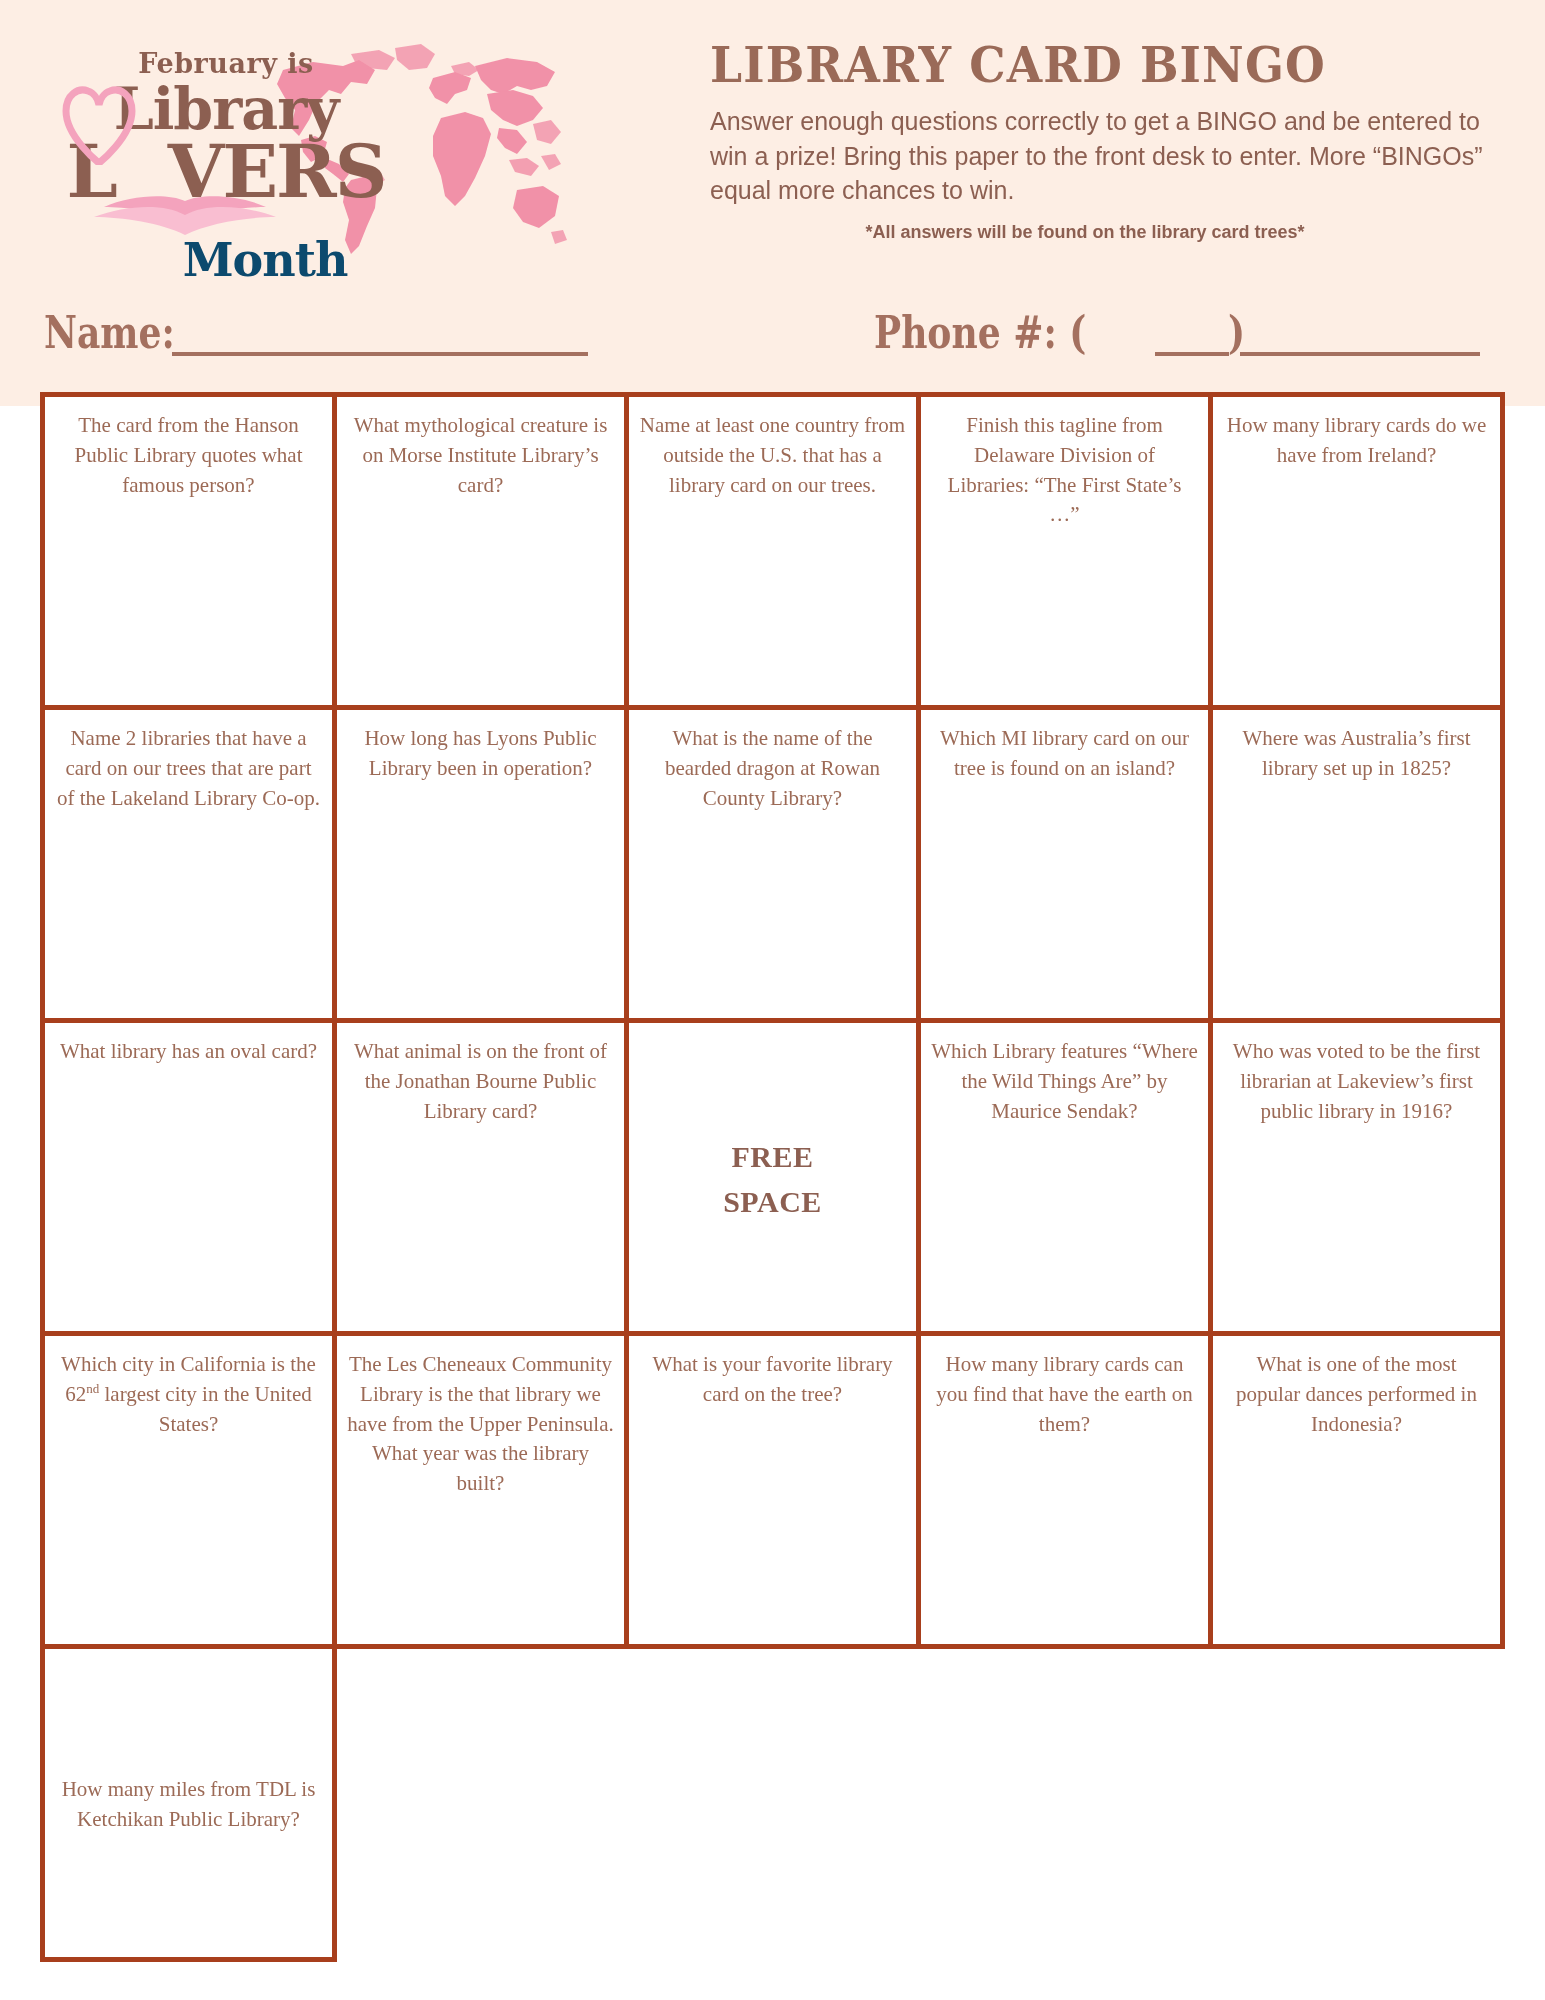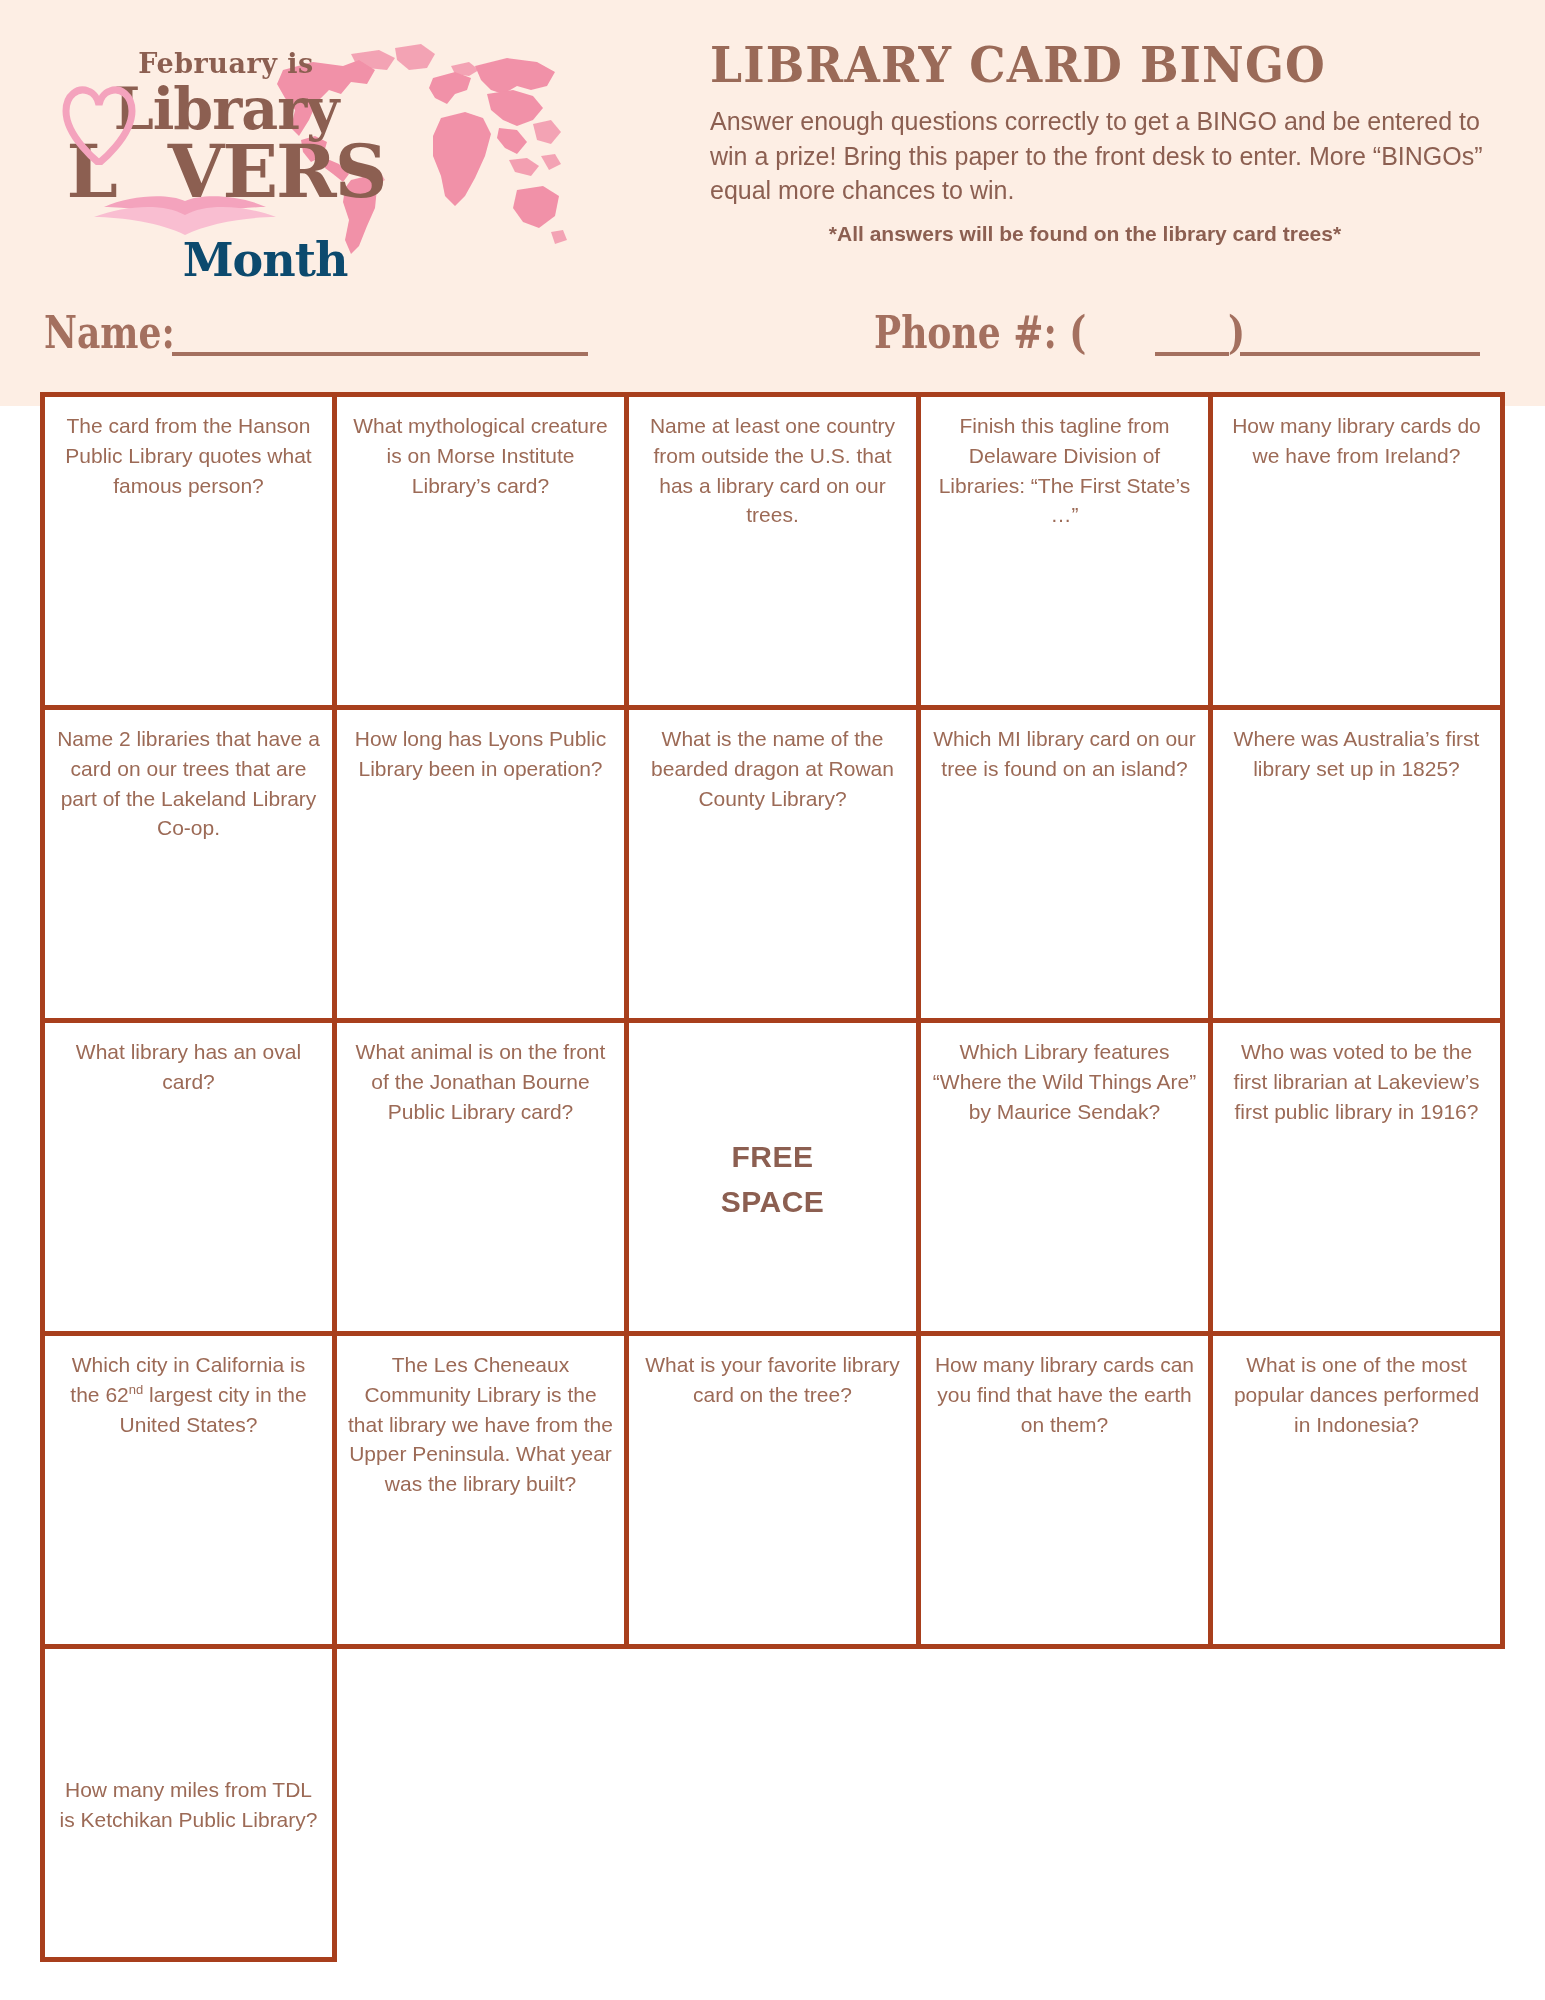--- a/index.html
+++ b/index.html
@@ -129,21 +129,21 @@
   .bingo-sub {
     font-family: "Liberation Sans", sans-serif;
     font-size: 25px;
     color: #8c5f51;
     line-height: 1.38;
     margin: 0;
     max-width: 790px;
   }
   .bingo-note {
     font-family: "Liberation Sans", sans-serif;
-    font-size: 21px;
+    font-size: 18px;
     font-weight: 700;
     color: #8c5f51;
     text-align: center;
     margin: 14px 0 0 0;
     padding-right: 60px;
   }
 
   
   .namerow {
     position: absolute;
@@ -189,21 +189,21 @@
     border-left: 5px solid #a83f1d;
     box-sizing: border-box;
     background: #ffffff;
   }
   .cell {
     border-right: 5px solid #a83f1d;
     border-bottom: 5px solid #a83f1d;
     box-sizing: border-box;
     padding: 14px 10px 10px 10px;
     text-align: center;
-    font-family: Liberation Sans, sans-serif;
+    font-family: Liberation Serif, serif;
     font-size: 21px;
     line-height: 1.42;
     color: #9c6a56;
     display: flex;
     justify-content: center;
     align-items: flex-start;
     overflow: hidden;
   }
   .cell.mid {
     align-items: center;

